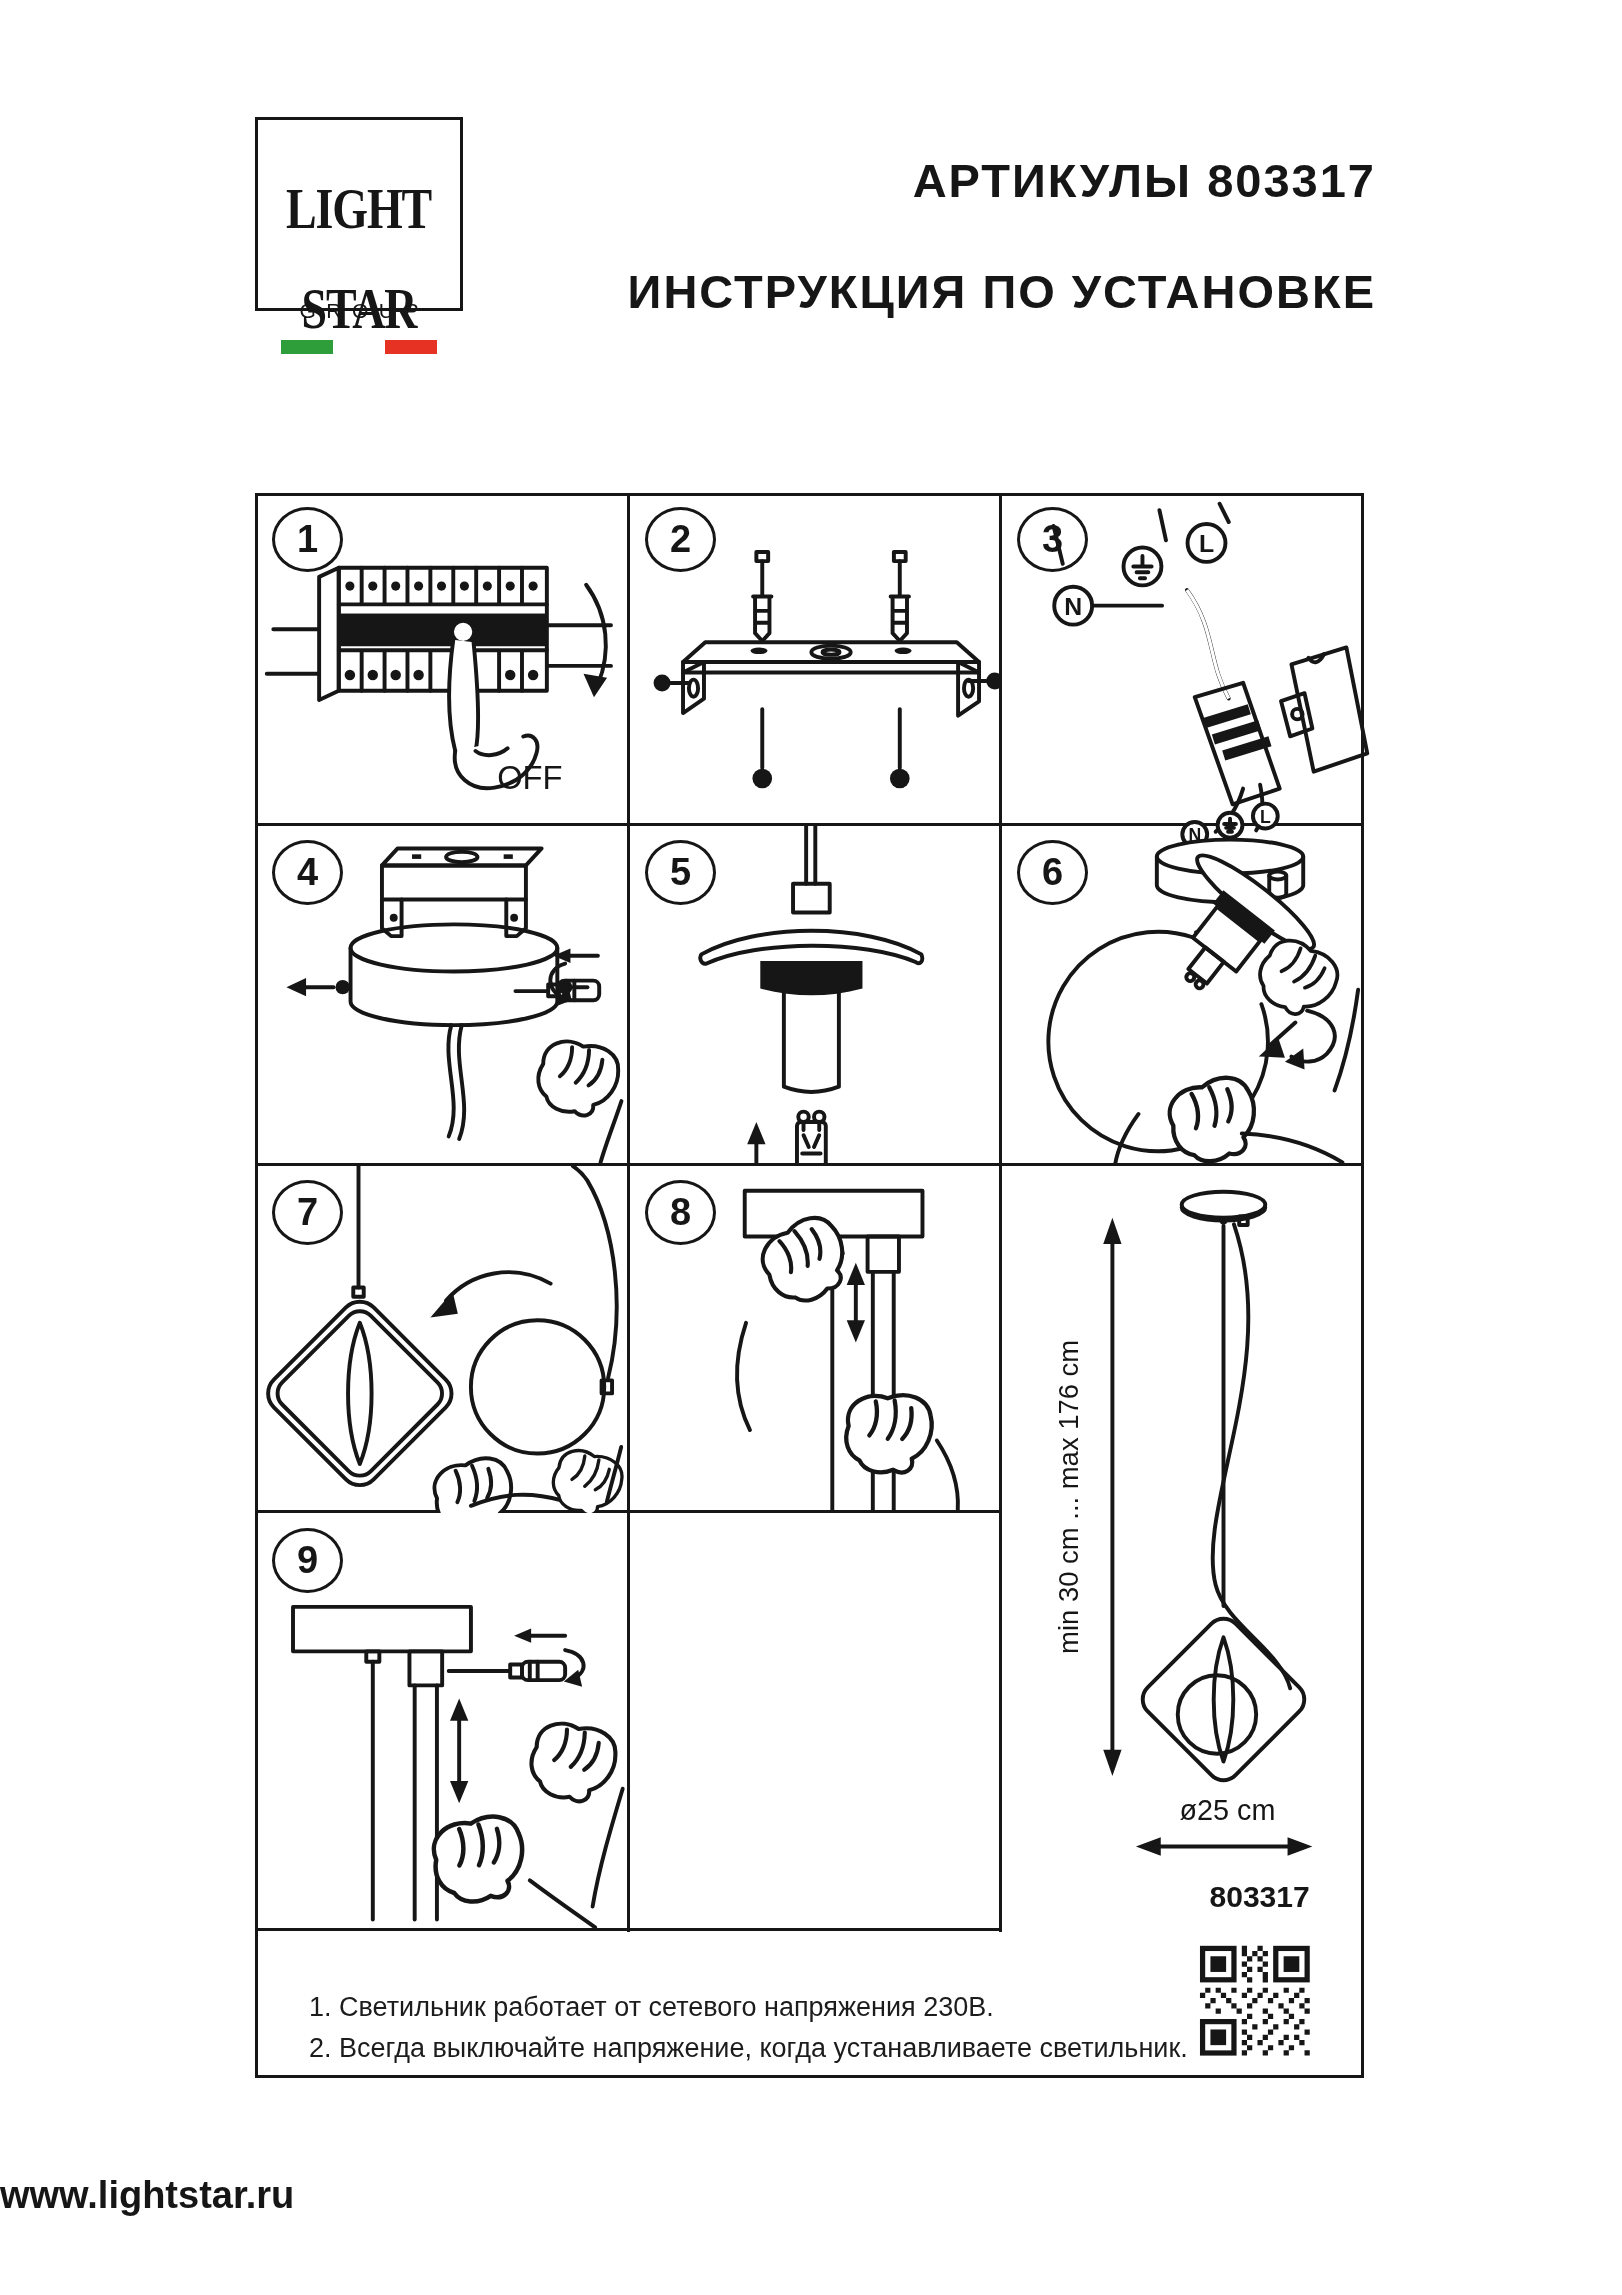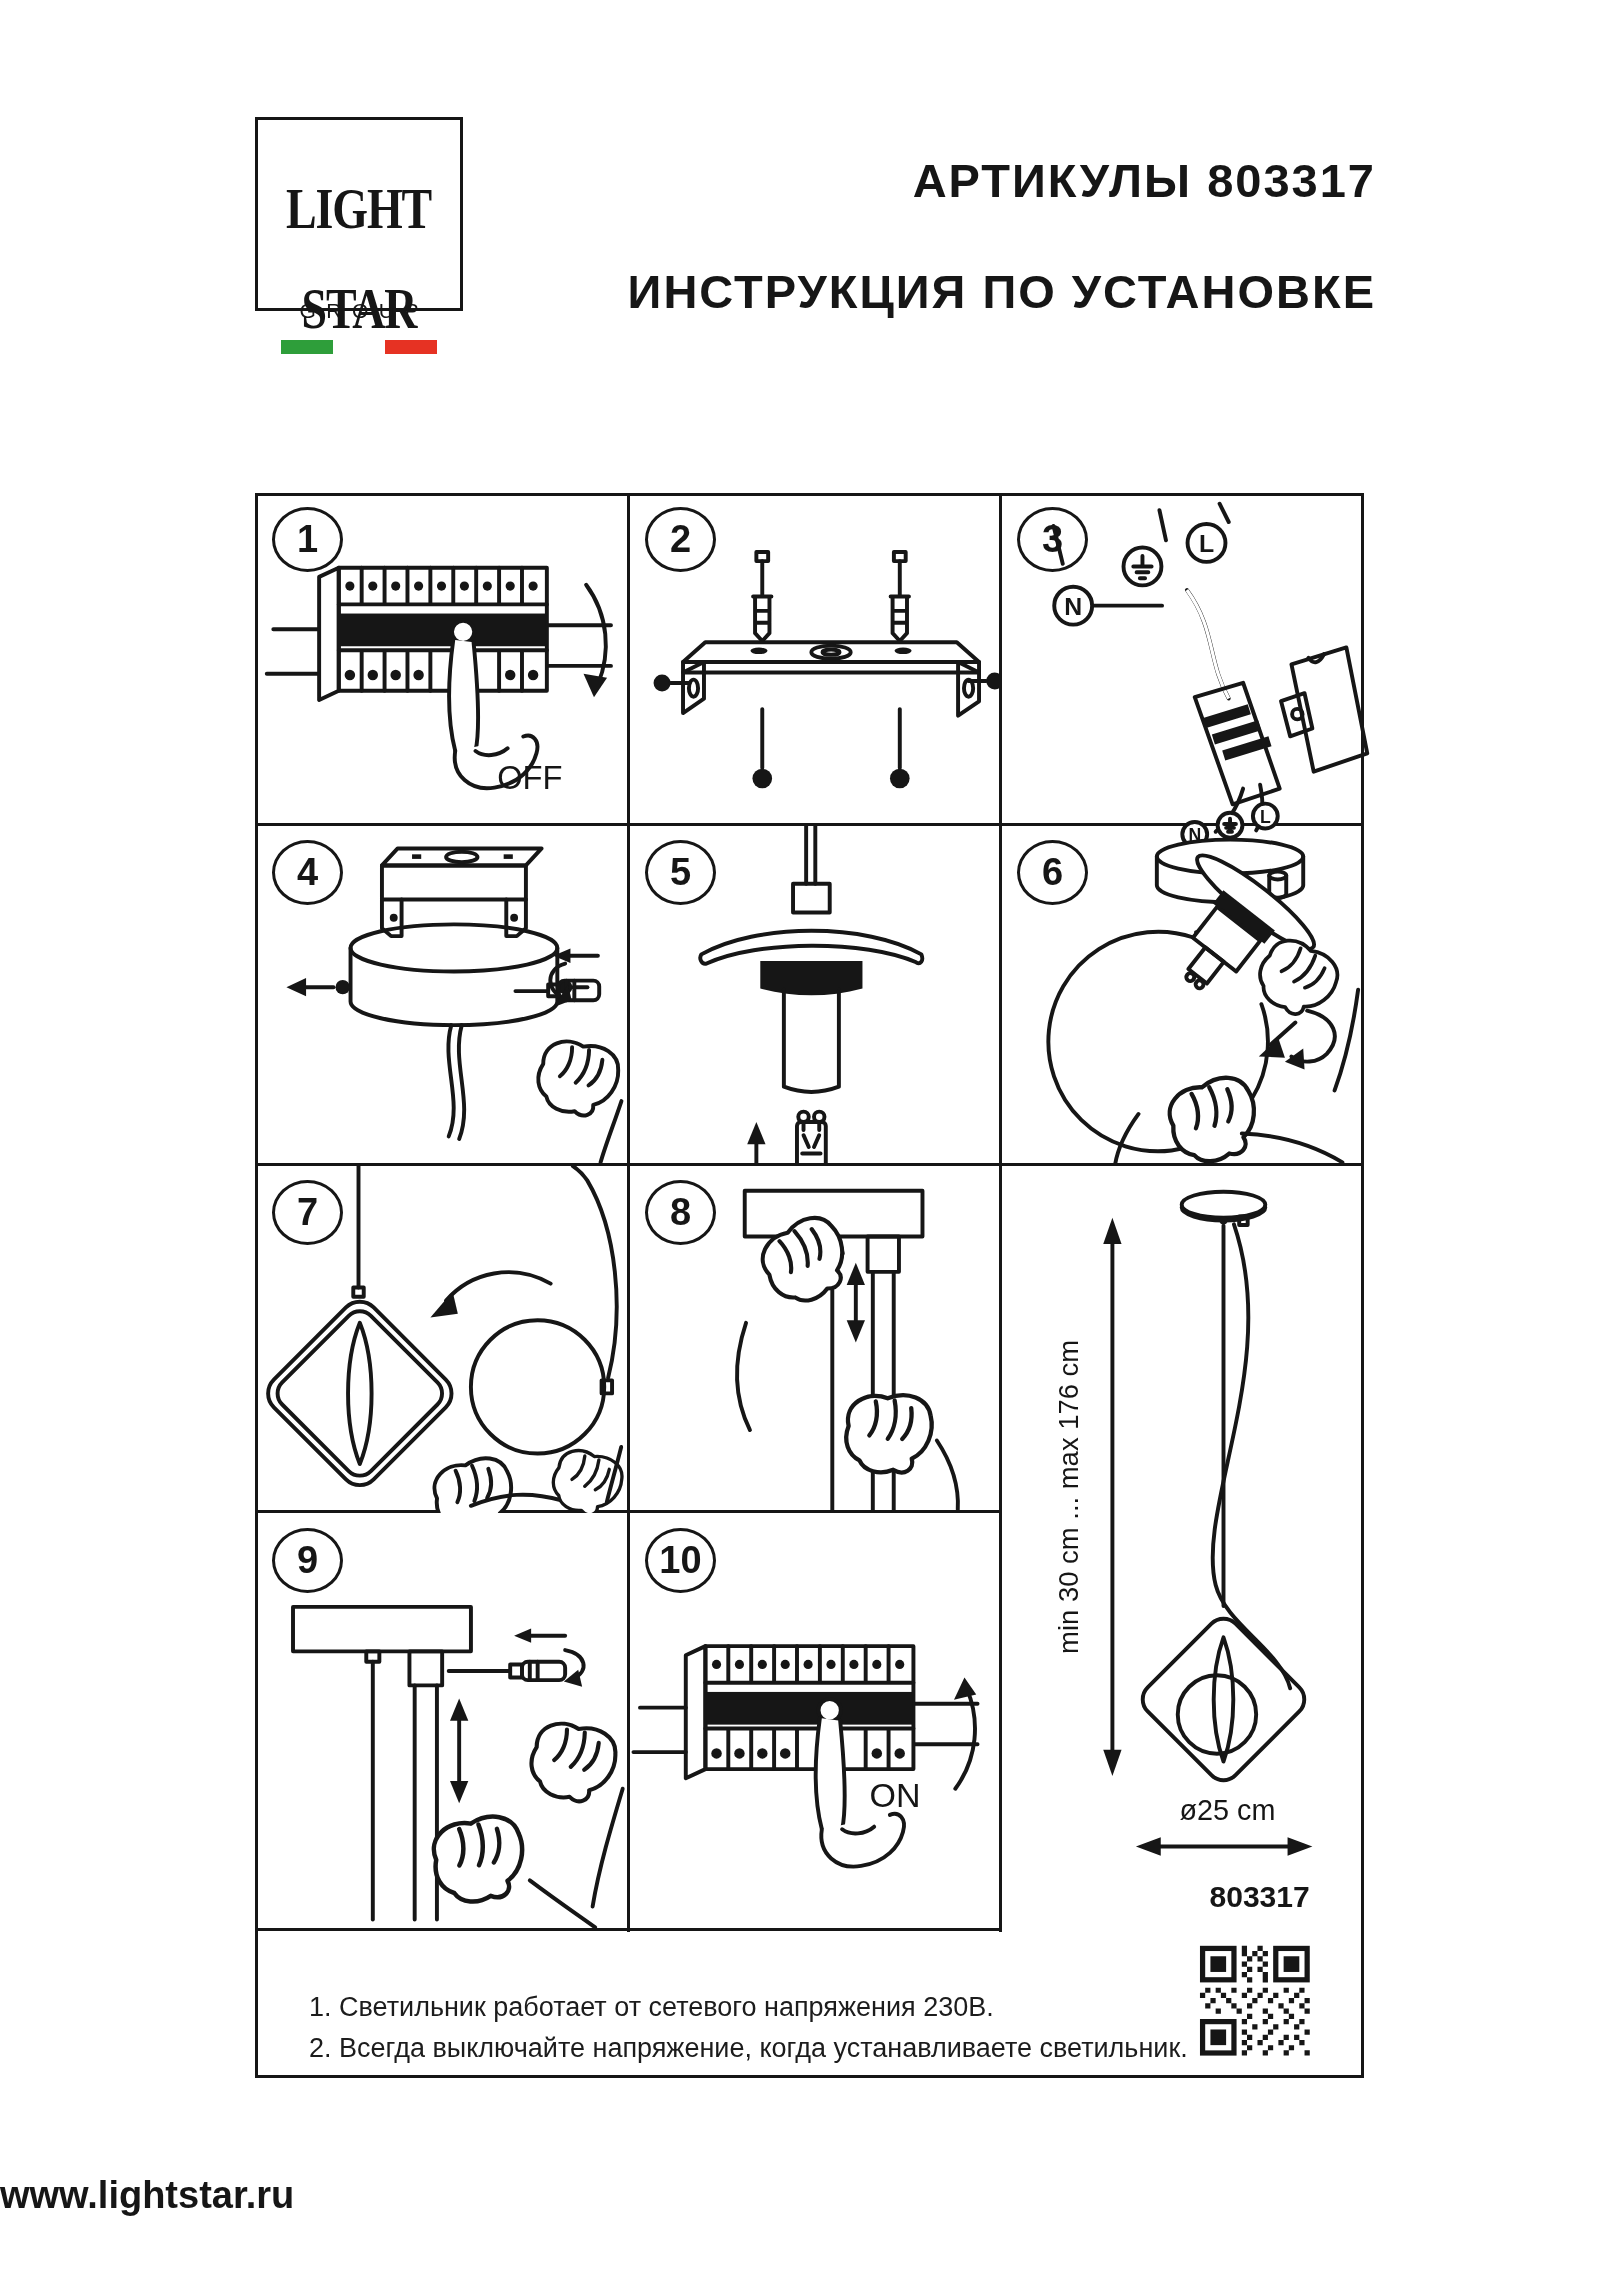--- a/index.html
+++ b/index.html
@@ -327,33 +327,20 @@
       <path class="ln" stroke-width="6" d="M312,302 V422"></path>
       <polygon class="fl" points="312,282 298,316 326,316"></polygon>
       <polygon class="fl" points="312,442 298,408 326,408"></polygon>
       <use href="#hand" transform="translate(430,290) rotate(18) scale(1.05)"></use>
       <path class="ln" stroke-width="5" d="M562,420 C544,480 526,540 516,600"></path>
       <use href="#hand" transform="translate(248,462) rotate(-5) scale(1.15)"></use>
       <path class="ln" stroke-width="5" d="M420,560 C460,590 492,612 520,632"></path>
     </svg>
   </div>
 
-  <div class="cell" style="left:628px;top:1514px;width:372px;height:418px;">
-    <div class="badge">
-        <span>10</span>
-      </div>
-    <svg width="372" height="418" viewBox="0 0 568 639">
-      <g transform="translate(-10,88)">
-          <use href="#breakers"></use>
-        </g>
-      <path class="ln" stroke-width="7" d="M500,420 C534,374 538,316 518,268"></path>
-      <polygon class="fl" points="514,250 498,284 532,276"></polygon>
-      <text x="408" y="448" font-size="52" text-anchor="middle">ON</text>
-    </svg>
-  </div>
 
   <div class="cell" style="left:1000px;top:1166px;width:364px;height:912px;">
     <svg width="364" height="912" viewBox="0 0 557 1393">
       <path class="ln" stroke-width="5" d="M172,100 V910"></path>
       <polygon class="fl" points="172,78 158,118 186,118"></polygon>
       <polygon class="fl" points="172,932 158,892 186,892"></polygon>
       <text transform="translate(120,505) rotate(-90)" font-size="42" text-anchor="middle">min 30 cm ... max 176 cm</text>
       <ellipse class="ln" stroke-width="5" cx="342" cy="58" rx="64" ry="20"></ellipse>
       <path class="ln" stroke-width="4" d="M278,62 A64,20 0 0 0 406,62"></path>
       <circle class="fl" cx="342" cy="82" r="6"></circle>

